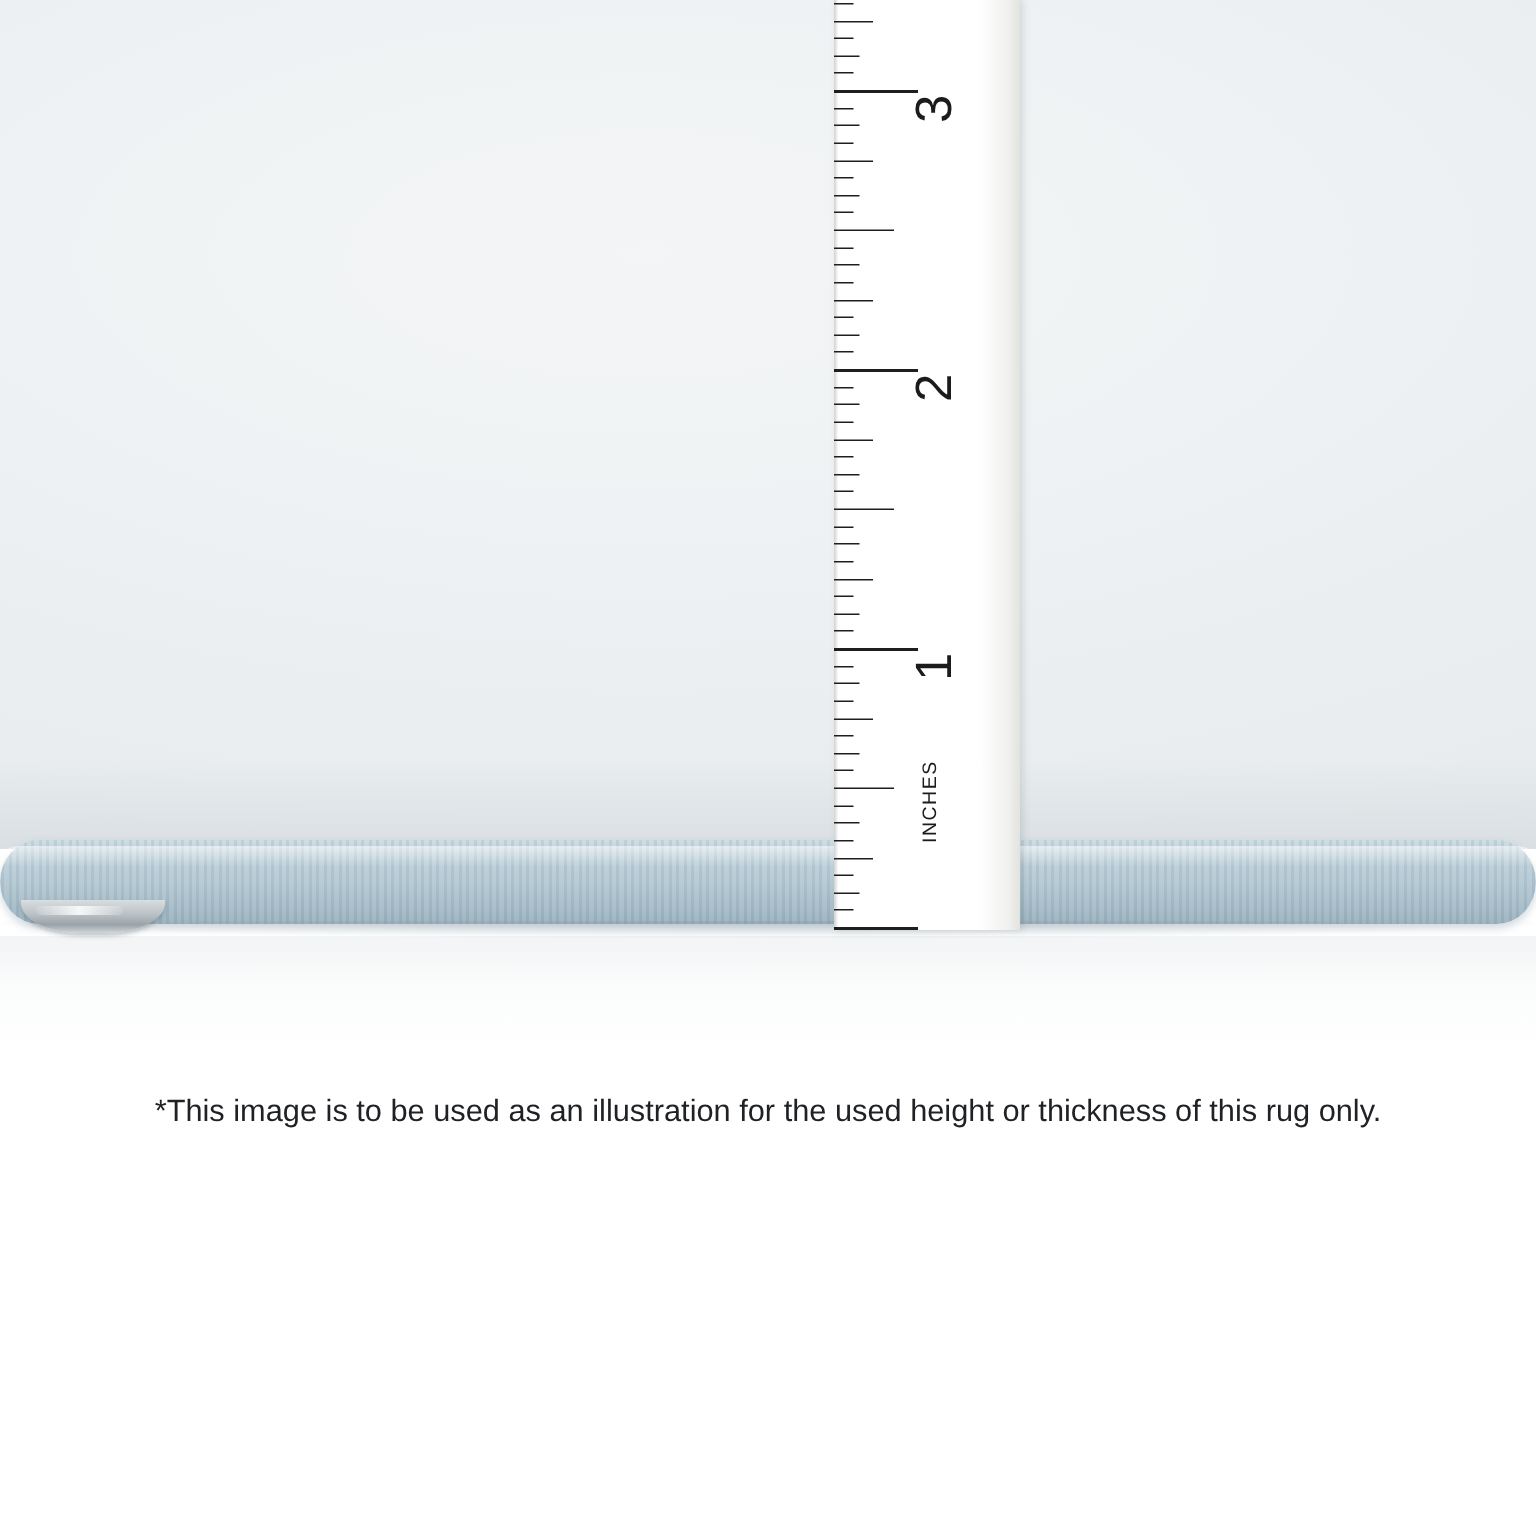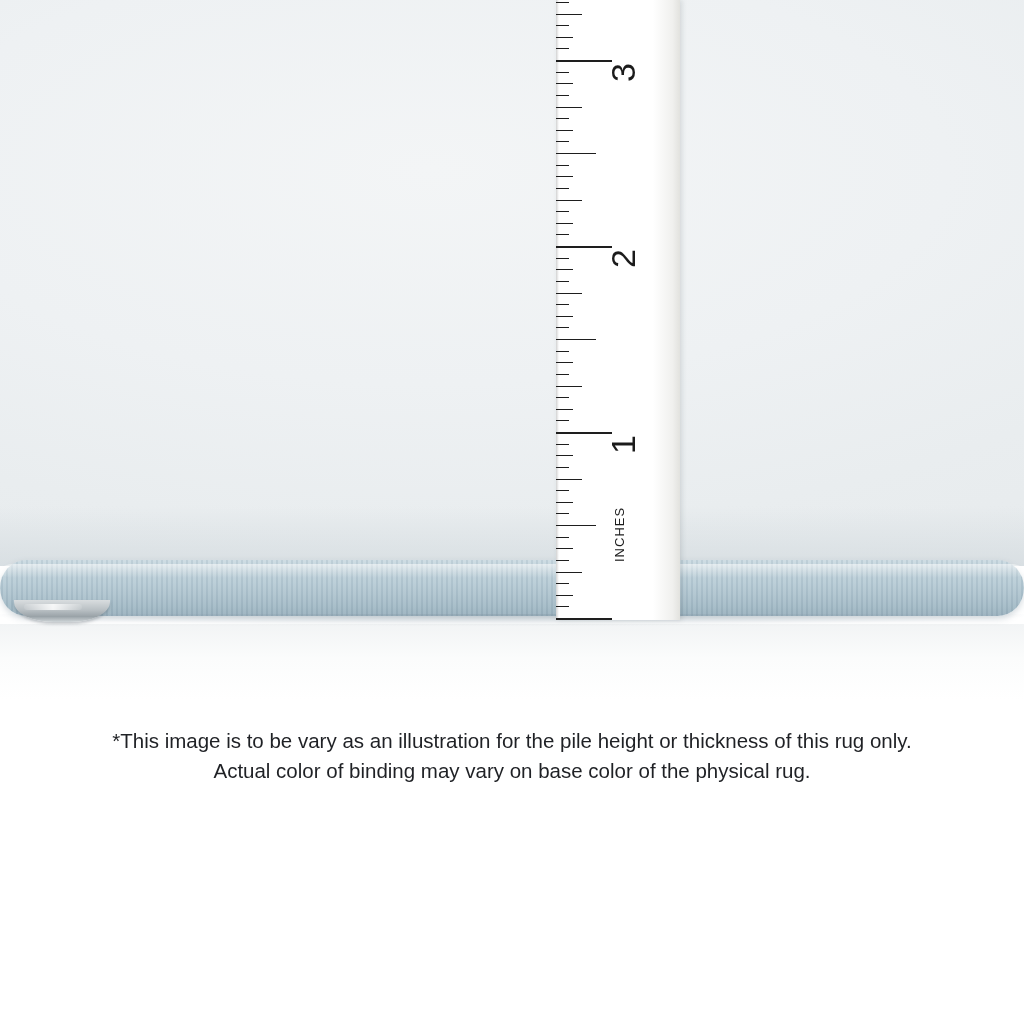--- a/index.html
+++ b/index.html
@@ -290,17 +290,16 @@
           <div class="inches-label" style="top: 562.2px;">INCHES</div>
         </div>
     </div>
 
     <div class="tape-tip"></div>
     <div class="tape-tip-shine"></div>
 
   </div>
 
   <div class="caption">
-    <span class="line">*This image is to be vary as an illustration for the pile height or thickness of this rug only.</span>
-    <span class="line">Actual color of binding may vary on base color of the physical rug.</span>
+    <span class="line">*This image is to be used as an illustration for the used height or thickness of this rug only.</span>
   </div>
 
 </div>
 
 </body></html>

